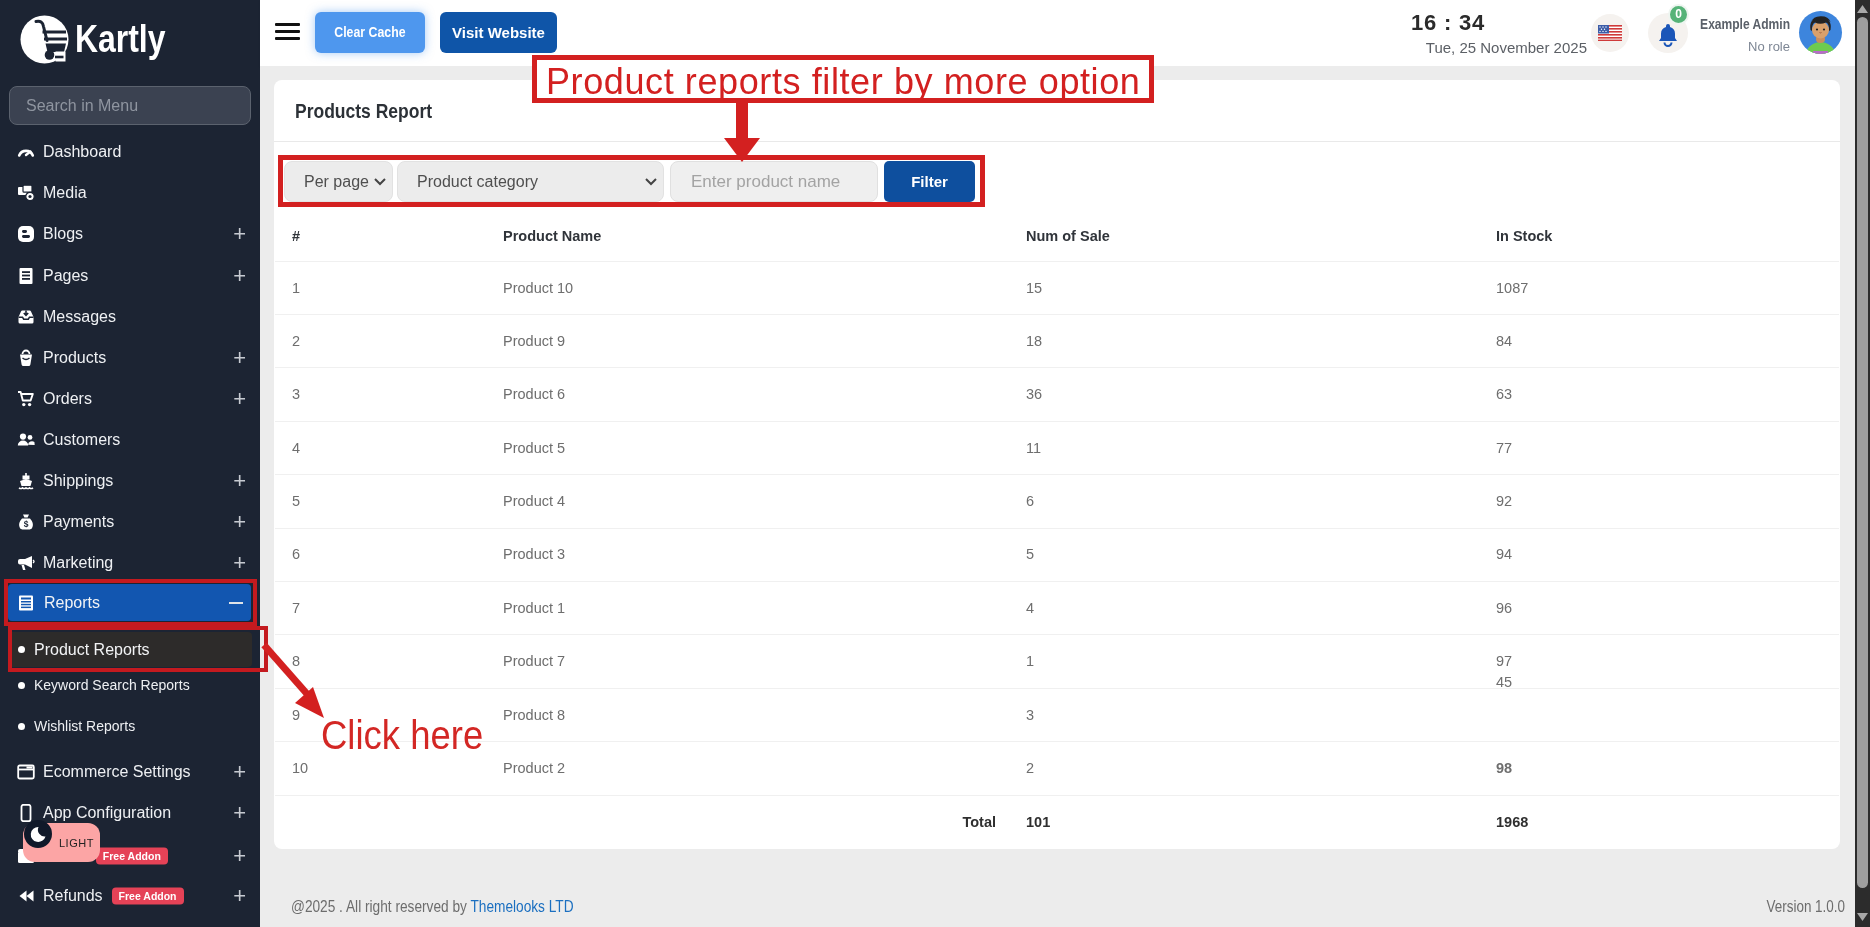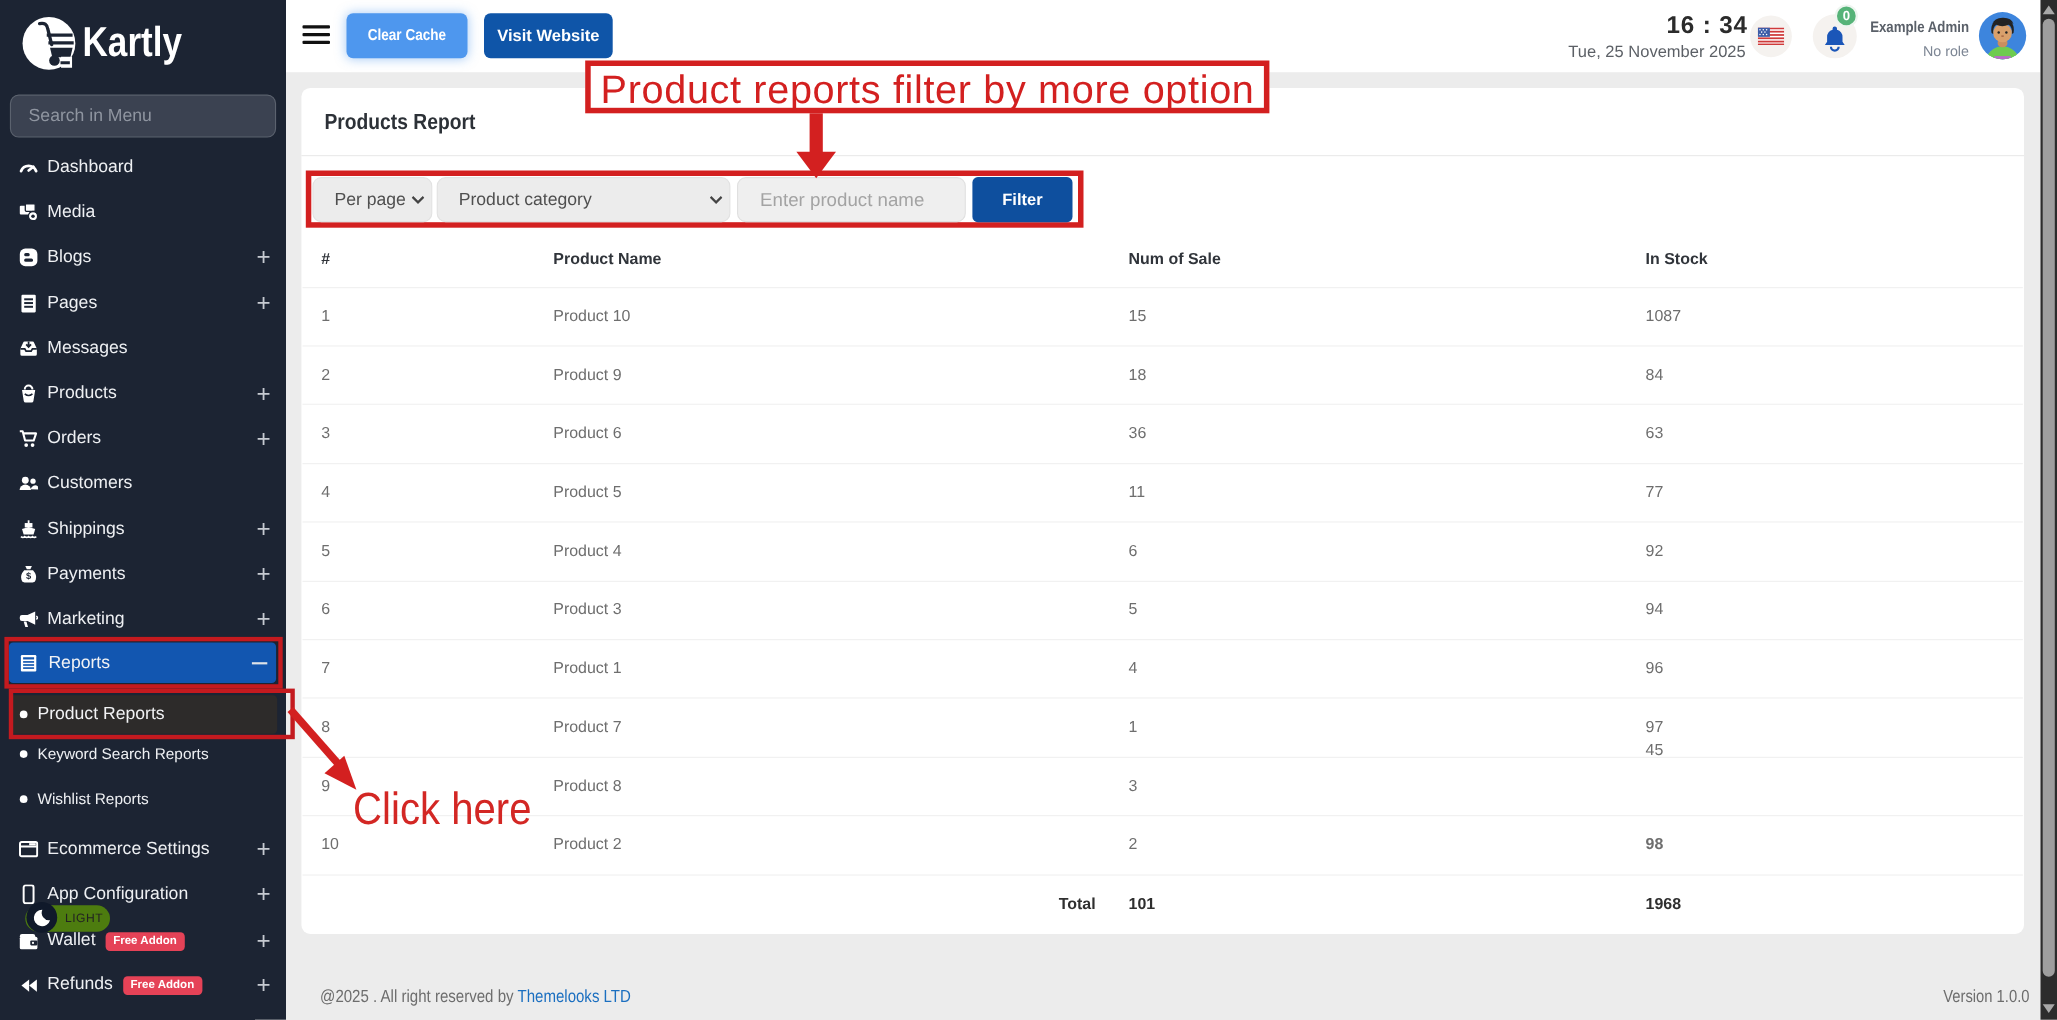--- a/index.html
+++ b/index.html
@@ -18,32 +18,32 @@
 .sub .dot { position:absolute; left:18px; top:50%; margin-top:-3px; width:7px; height:7px; border-radius:50%; background:#fff; }
 .sub .lb { position:absolute; left:34px; top:50%; transform:translateY(-50%); white-space:nowrap; }
 .badge { display:inline-block; background:#e54257; color:#fff; font-size:10.5px; font-weight:bold; border-radius:4px; padding:2px 7px 3px; margin-left:9px; position:relative; top:-1px; }
 #reports-item { position:absolute; left:8px; top:584px; width:243px; height:37px; background:#1256b0; border-radius:4px; color:#f2f3f5; font-size:16px; }
 #reports-item .ic { position:absolute; left:9px; top:50%; transform:translateY(-50%); width:18px; height:18px; }
 #reports-item .lb { position:absolute; left:36px; top:50%; transform:translateY(-50%); }
 #reports-item .minus { position:absolute; right:8px; top:50%; transform:translateY(-50%); width:14px; height:2px; background:#dfe3e8; }
 #preports-item { position:absolute; left:8px; top:632px; width:244px; height:35px; background:#2d2b2a; border-radius:4px; color:#f2f3f5; font-size:16px; }
 #preports-item .dot { position:absolute; left:10px; top:50%; margin-top:-3.5px; width:7px; height:7px; border-radius:50%; background:#fff; }
 #preports-item .lb { position:absolute; left:26px; top:50%; transform:translateY(-50%); }
-#light-toggle { position:absolute; left:23px; top:823px; width:77px; height:24px; background:#4d7c0f; border-radius:12px; }
+#light-toggle { position:absolute; left:23px; top:823px; width:77px; height:39px; background:#fca5a5; border-radius:12px; }
 #light-toggle .txt { position:absolute; left:36px; top:50%; transform:translateY(-50%); font-size:11px; color:#222; letter-spacing:0.5px; }
 #light-circle { position:absolute; left:24px; top:820px; width:28px; height:28px; border-radius:50%; background:#10192a; }
 
 
 #topbar { position:absolute; left:260px; top:0; width:1595px; height:66px; background:#fff; box-shadow:0 1px 3px rgba(0,0,0,0.06); }
 #hamburger div { position:absolute; left:275px; width:25px; height:3px; background:#111; border-radius:1px; }
 .btn { position:absolute; top:12px; height:41px; border-radius:6px; color:#fff; font-weight:bold; font-size:14.5px; text-align:center; }
 .btn span { display:inline-block; transform:scaleX(0.85); }
 #btn-cache { left:315px; width:110px; background:#4e97ee; line-height:41px; box-shadow:0 0 10px rgba(78,151,238,0.5); }
 #btn-visit { left:440px; width:117px; background:#0f55a8; line-height:41px; }
-#time { position:absolute; left:1453px; top:10px; width:198px; text-align:center; font-size:22px; font-weight:bold; color:#2b2b2b; letter-spacing:0.8px; }
+#time { position:absolute; left:1411px; top:10px; width:198px; text-align:left; font-size:22px; font-weight:bold; color:#2b2b2b; letter-spacing:0.8px; }
 #date { position:absolute; left:1389px; top:39px; width:198px; text-align:right; font-size:15px; color:#5c6066; }
 .circ { position:absolute; border-radius:50%; background:#f5f2ef; }
 #admin-name { position:absolute; left:1640px; top:16px; width:150px; text-align:right; font-size:14px; font-weight:bold; color:#5a6069; transform:scaleX(0.86); transform-origin:right center; }
 #admin-role { position:absolute; left:1640px; top:39px; width:150px; text-align:right; font-size:13px; color:#7d8694; }
 
 
 #content { position:absolute; left:260px; top:66px; width:1595px; height:861px; background:#ececec; }
 #card { position:absolute; left:274px; top:80px; width:1566px; height:769px; background:#fff; border-radius:8px; }
 #card-title { position:absolute; left:295px; top:100px; font-size:20px; font-weight:bold; color:#2c3137; transform:scaleX(0.875); transform-origin:left center; }
 #card-divider { position:absolute; left:274px; top:141px; width:1566px; height:1px; background:#e9e9e9; }

